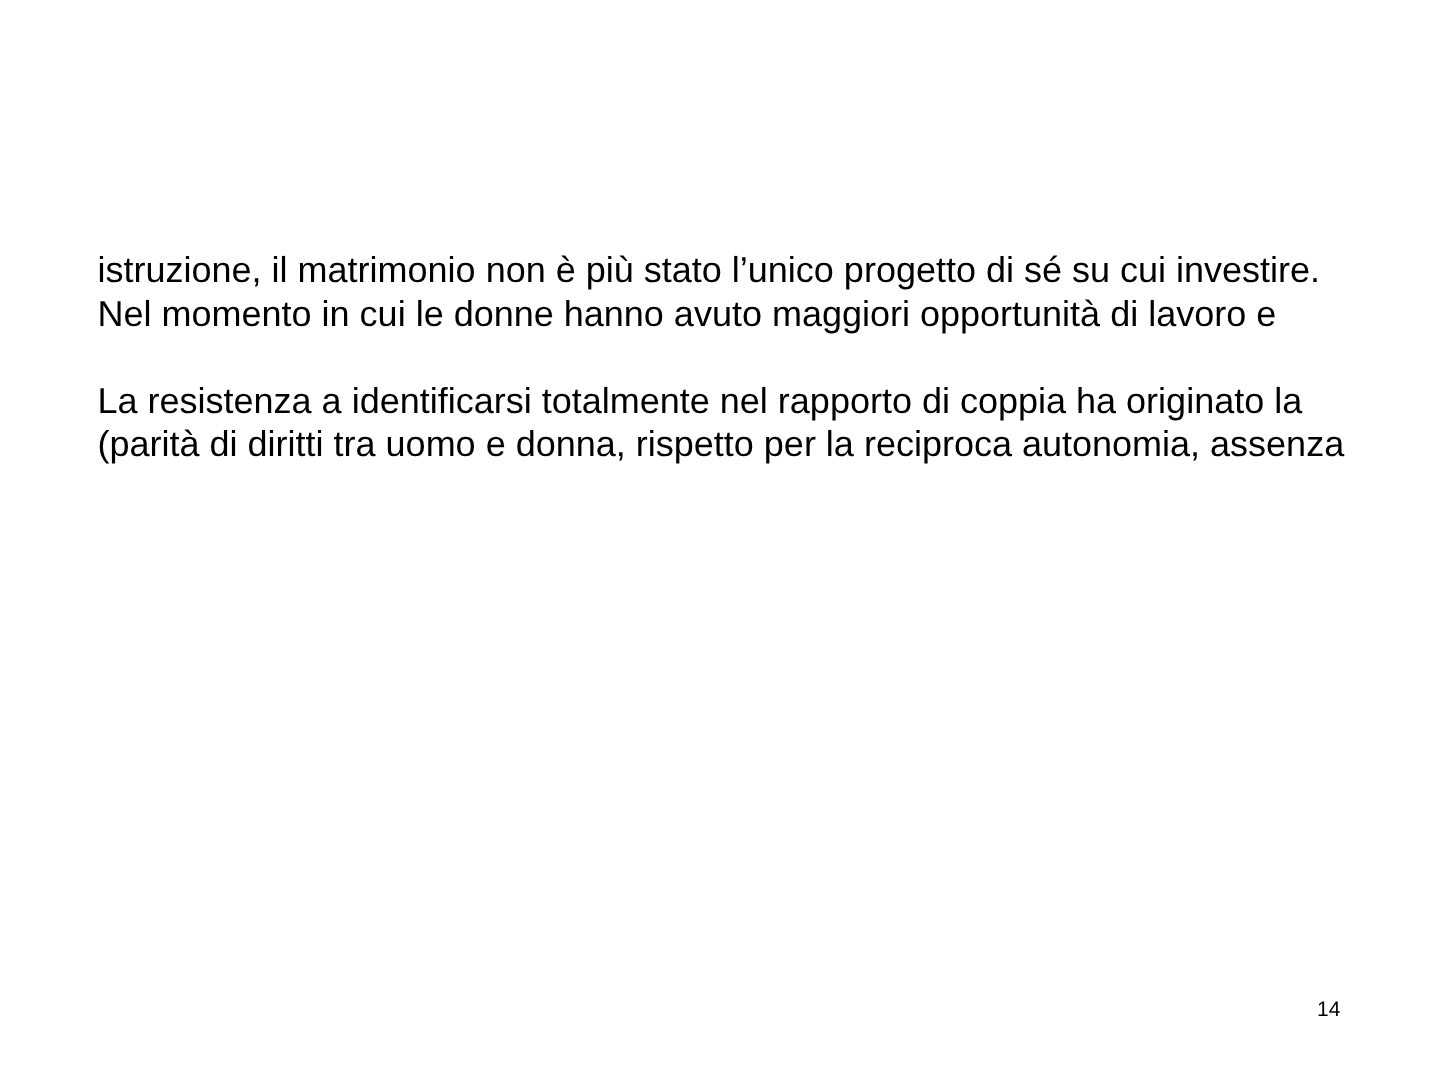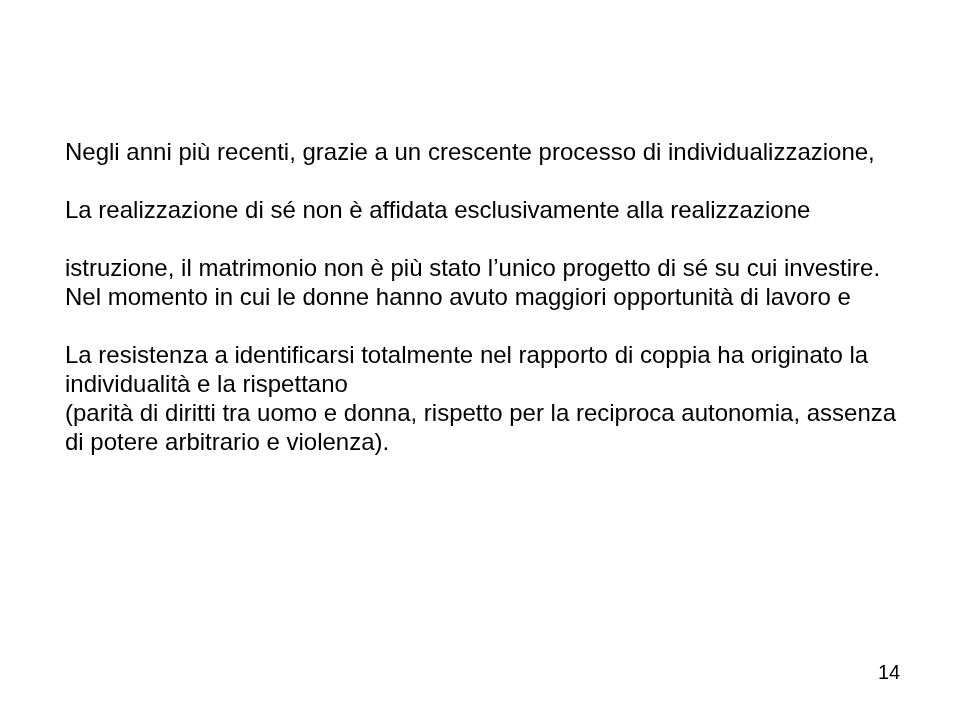--- a/index.html
+++ b/index.html
@@ -33,41 +33,37 @@
   .line {
     white-space: pre-wrap;
   }
   .seg.bold {
     font-weight: bold;
   }
   .page-number {
     position: absolute;
     left: 878px;
     top: 660px;
-    font-size: 20px;
+    font-size: 14px;
     line-height: 24px;
     color: #000000;
   }
 </style>
 </head>
 <body>
 
 <div class="slide">
   <div class="text-block">
       <div class="paragraph">
-        <div class="line"><span class="seg">Negli anni più recenti, grazie a un crescente processo di individualizzazione,</span></div>
       </div>
       <div class="paragraph">
-        <div class="line"><span class="seg">La realizzazione di sé non è affidata esclusivamente alla realizzazione</span></div>
       </div>
       <div class="paragraph">
         <div class="line"><span class="seg">istruzione, il matrimonio non è più stato l’unico progetto di sé su cui investire.</span></div>
         <div class="line"><span class="seg">Nel momento in cui le donne hanno avuto maggiori opportunità di lavoro e</span></div>
       </div>
       <div class="paragraph">
         <div class="line"><span class="seg">La resistenza a identificarsi totalmente nel rapporto di coppia ha originato la</span></div>
-        <div class="line"><span class="seg">individualità e la rispettano</span></div>
         <div class="line"><span class="seg">(parità di diritti tra uomo e donna, rispetto per la reciproca autonomia, assenza</span></div>
-        <div class="line"><span class="seg">di potere arbitrario e violenza).</span></div>
       </div>
     </div>
   <div class="page-number">14</div>
 </div>
 
 </body></html>

